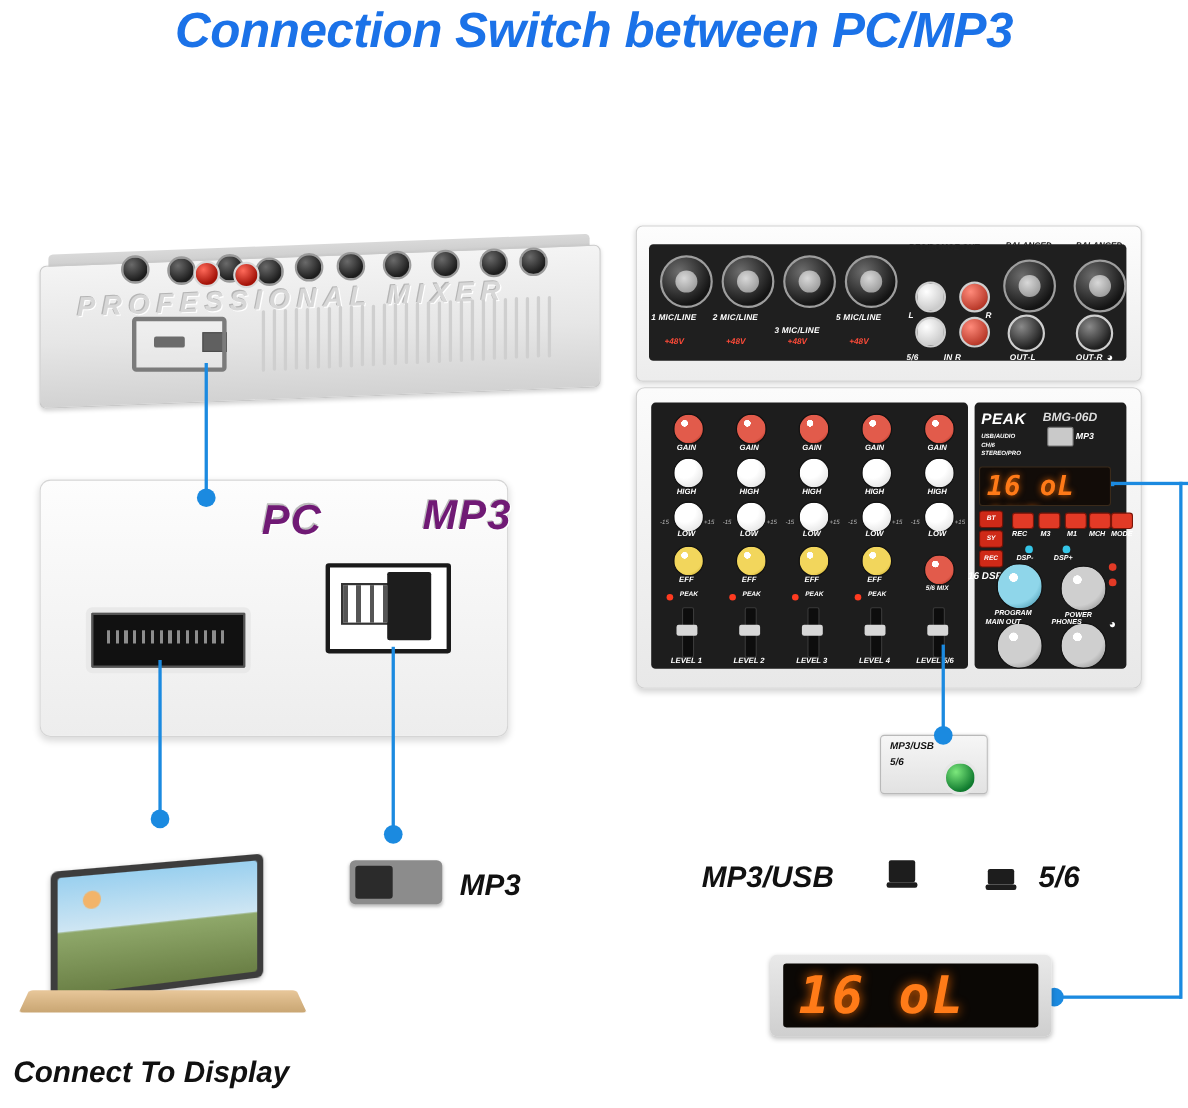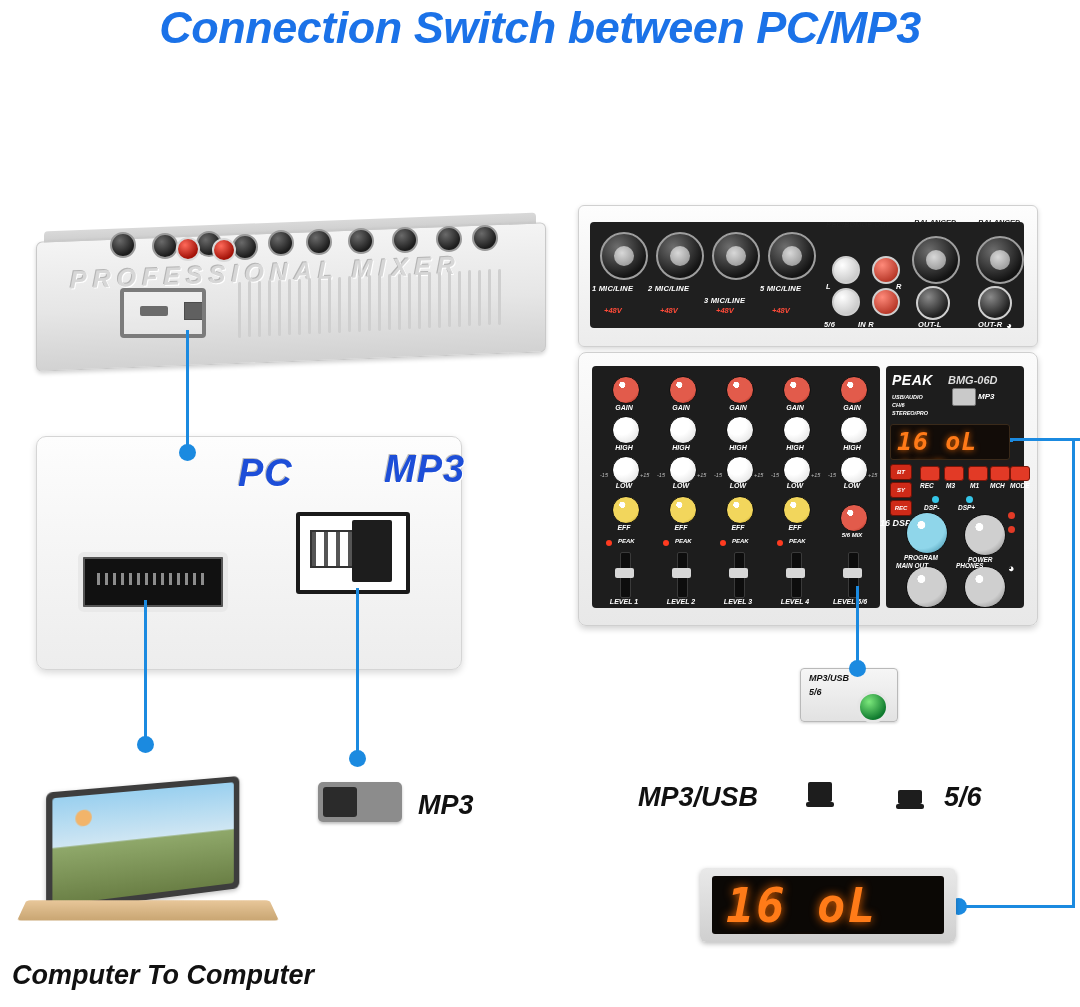--- a/index.html
+++ b/index.html
@@ -54,21 +54,21 @@
   .usb-a{position:absolute;left:184px;top:302px;width:20px;height:16px;background:#2b2b2b;border:1px solid #111;}
   .usb-b{position:absolute;left:140px;top:306px;width:28px;height:10px;background:#3a3a3a;border-radius:2px;}
 
   
   .zoompanel{
     position:absolute;left:36px;top:436px;width:424px;height:232px;
     background:linear-gradient(180deg,#fdfdfd,#ededed);
     border:1px solid #d5d5d5;border-radius:10px;
     box-shadow:0 3px 7px rgba(0,0,0,.15);
   }
-  .zp-label{position:absolute;font-size:38px;font-weight:bold;color:#1d4ed8;
+  .zp-label{position:absolute;font-size:38px;font-weight:bold;color:#701a75;
     text-shadow:1px 1px 0 #fff,-1px -1px 0 #bdbdbd;letter-spacing:1px;}
   .hdmi{
     position:absolute;left:78px;top:552px;width:140px;height:50px;
     background:#111;border:5px solid #e9e9e9;border-radius:6px;
     box-shadow:inset 0 0 0 2px #555;
   }
   .hdmi:after{
     content:"";position:absolute;left:14px;top:16px;width:112px;height:12px;
     background:repeating-linear-gradient(90deg,#8d8d8d 0 3px,#111 3px 8px);
   }
@@ -283,21 +283,21 @@
   <div class="lt-screen">
     <div class="lt-img">
       <div class="lt-sun"></div>
     </div>
   </div>
   <div class="lt-base"></div>
 
   <div class="mp3sw"></div>
   <div class="cap" style="left:418px;top:790px">MP3</div>
 
-  <div class="cap" style="left:12px;top:960px">Computer To Computer</div>
+  <div class="cap" style="left:12px;top:960px">Connect To Display</div>
 
   <div class="mx-rear"></div>
   <div class="mx-rear-inner"></div>
 
   <div class="xlr" style="left:600px;top:232px"></div>
   <div class="xlr" style="left:656px;top:232px"></div>
   <div class="xlr" style="left:712px;top:232px"></div>
   <div class="xlr" style="left:768px;top:232px"></div>
   <div class="xlr" style="left:912px;top:236px"></div>
   <div class="xlr" style="left:976px;top:236px"></div>

